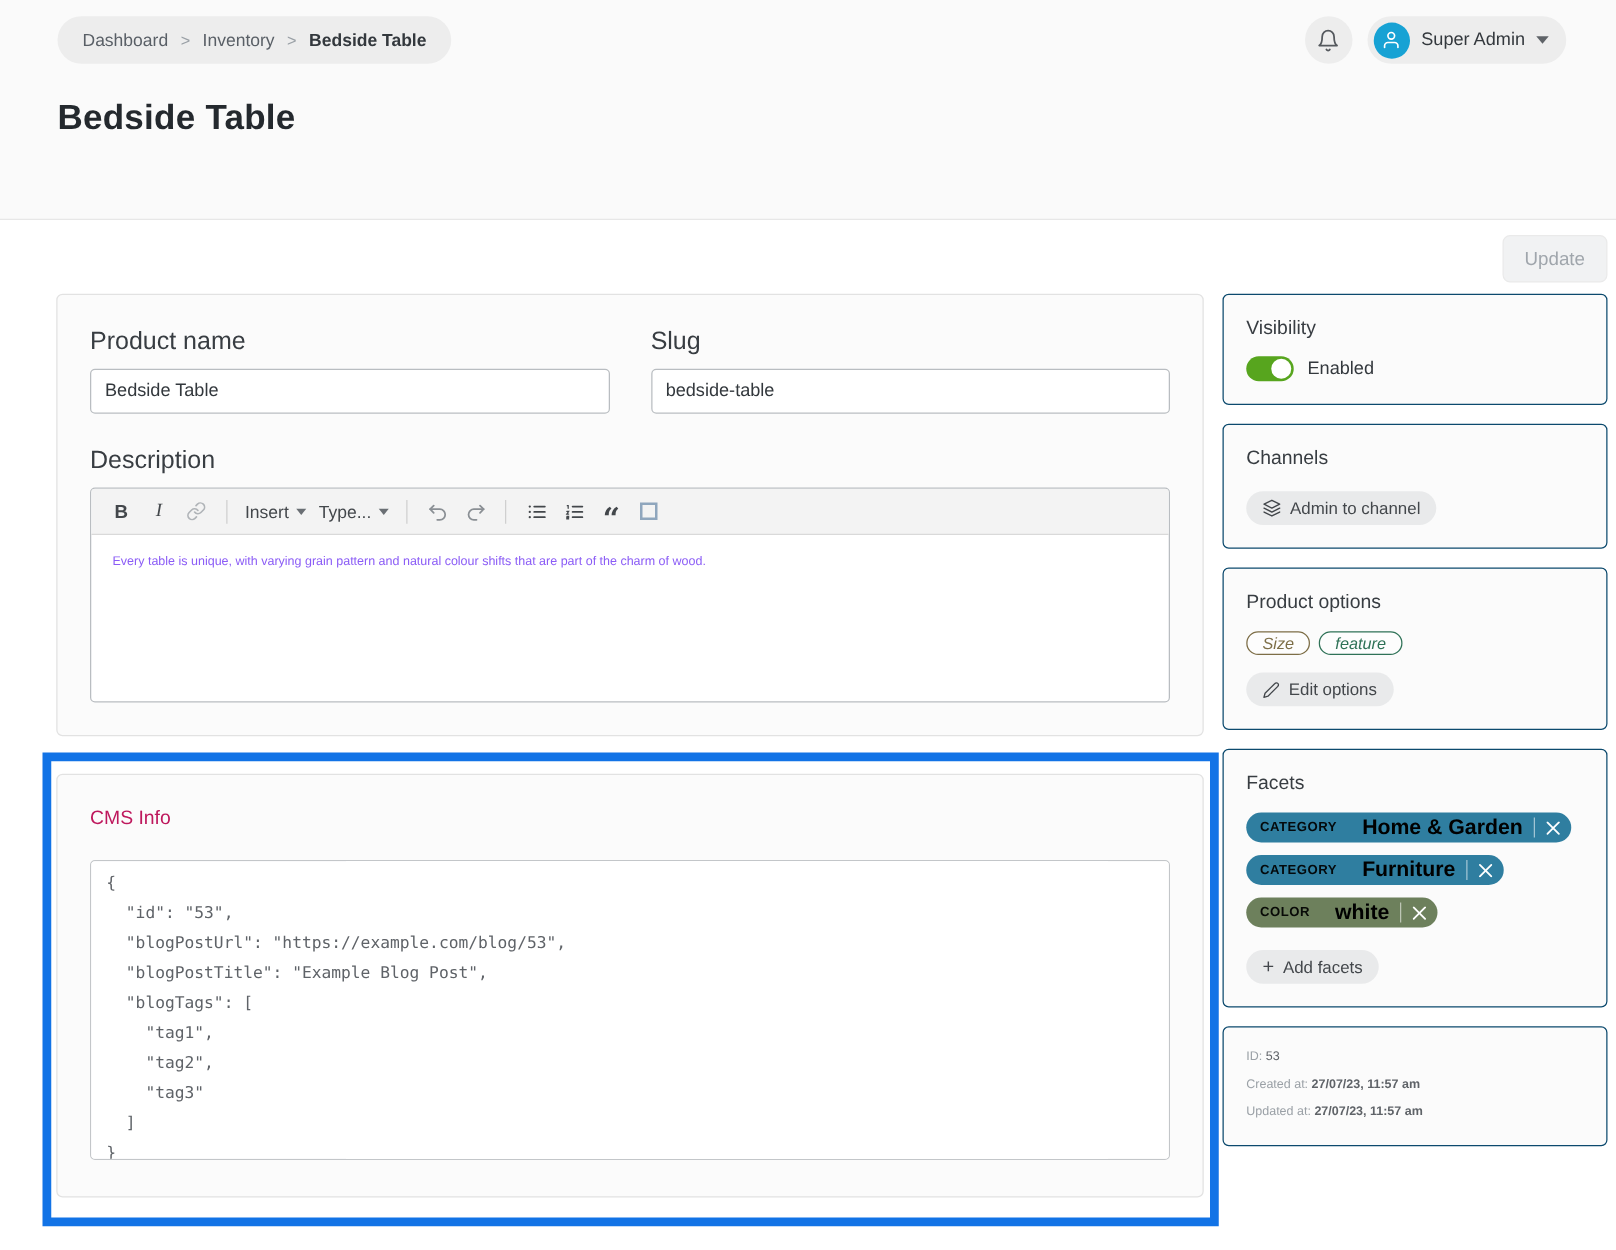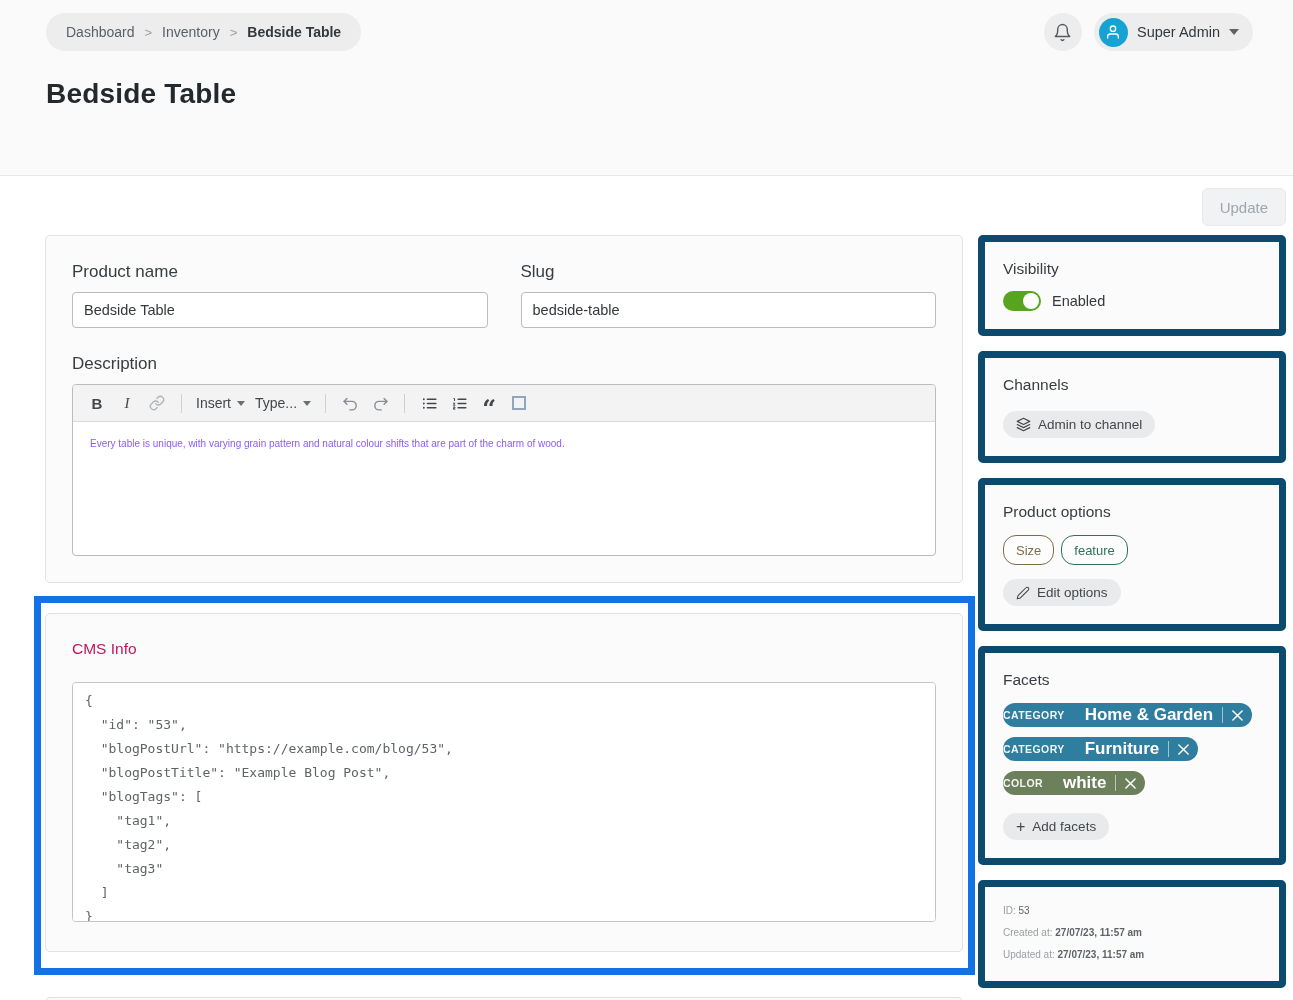--- a/index.html
+++ b/index.html
@@ -28,21 +28,21 @@
 
   .cols { display:flex; gap:15px; align-items:flex-start; }
   .main-col { width:918px; flex:none; }
   .side-col { width:308px; flex:none; }
 
   .card { background:#fbfbfb; border:1px solid #e2e2e2; border-radius:5px; }
   .main-card { padding:26px; }
 
   .field-row { display:flex; gap:33px; }
   .field { flex:1; }
-  .field-label { font-size:17px; color:#383d42; margin-bottom:10px; }
+  .field-label { font-size:20px; color:#383d42; margin-bottom:10px; }
   .text-input { width:100%; height:36px; border:1px solid #b9bdc1; border-radius:4px; background:#fff; padding:0 11px; font-size:14.5px; color:#33383d; font-family:inherit; }
 
   .desc-label { margin-top:26px; }
   .editor { border:1px solid #b9bdc1; border-radius:4px; background:#fff; overflow:hidden; }
   .editor-toolbar { background:#f3f3f3; border-bottom:1px solid #d9d9d9; height:37px; display:flex; align-items:center; padding:0 10px; gap:2px; }
   .tb-btn { background:none; border:none; height:28px; min-width:28px; display:flex; align-items:center; justify-content:center; border-radius:3px; cursor:pointer; color:#43474b; font-family:inherit; font-size:14px; padding:0 4px; }
   .tb-bold { font-weight:700; font-size:15px; }
   .tb-italic { font-style:italic; font-family:"Liberation Serif", serif; font-size:15px; }
   .tb-link { color:#b0b4b8; }
   .tb-divider { width:1px; height:19px; background:#cfcfcf; margin:0 8px; }
@@ -55,37 +55,37 @@
   
   .highlight { border:7px solid #1273e6; margin:13px -12px 0 -11px; padding:10px 5px 16px 4px; }
   .cms-card { padding:26px; }
   .cms-title { font-size:15.5px; color:#be185d; }
   .cms-textarea { width:100%; height:240px; margin-top:24px; border:1px solid #c3c6c9; border-radius:4px; background:#fff; resize:none;
     font-family:"DejaVu Sans Mono", monospace; font-size:13px; line-height:24px; color:#5f6368; padding:6px 12px; }
 
   .stub-card { margin-top:22px; height:60px; }
 
   
-  .side-card { background:#fbfbfb; border:7px solid #0c4a6e; border-radius:5px; padding:18px; margin-bottom:15px; }
+  .side-card { background:#fbfbfb; border:1px solid #0c4a6e; border-radius:5px; padding:18px; margin-bottom:15px; }
   .side-title { font-size:15.5px; color:#383d42; }
 
   .toggle-row { display:flex; align-items:center; gap:11px; margin-top:13px; }
   .toggle { width:38px; height:20px; border-radius:10px; background:#57a51e; position:relative; border:none; cursor:pointer; }
   .toggle-knob { position:absolute; right:2px; top:2px; width:16px; height:16px; border-radius:50%; background:#fff; }
   .toggle-label { font-size:14.5px; color:#33383d; }
 
   .pill-btn { display:inline-flex; align-items:center; gap:7px; background:#e9eaeb; border:none; border-radius:14px; height:27px; padding:0 13px; font-size:13.5px; color:#43474b; cursor:pointer; font-family:inherit; }
   .channels-btn { margin-top:17px; }
 
   .option-chips { display:flex; gap:7px; margin-top:14px; }
-  .option-chip { display:inline-flex; align-items:center; height:30px; padding:0 12px; border-radius:13px; border:1px solid; font-size:13px; background:#fdfdfd; }
+  .option-chip { display:inline-flex; align-items:center; height:19px; padding:0 12px; border-radius:13px; border:1px solid; font-size:13px; background:#fdfdfd;font-style:italic; }
   .edit-btn { margin-top:14px; }
 
   .facet-rows { display:flex; flex-wrap:wrap; gap:10px 8px; margin-top:14px; }
-  .facet-chip { display:inline-flex; align-items:center; height:24px; border-radius:12px; color:#ffffff; }
+  .facet-chip { display:inline-flex; align-items:center; height:24px; border-radius:12px; padding-left:11px; color:#000000; }
   .facet-code { font-size:10.5px; font-weight:700; letter-spacing:.04em; text-transform:uppercase; opacity:.92; }
   .facet-value { font-size:17px; font-weight:700; margin-left:20px;text-align:right; }
   .facet-sep { width:1px; height:16px; background:rgba(255,255,255,.55); margin-left:9px; }
   .facet-x { background:none; border:none; color:#fff; padding:0 9px; height:100%; display:flex; align-items:center; cursor:pointer; }
   .addfacets-btn { margin-top:18px; }
   .plus-glyph { font-size:16px; font-weight:400; color:#43474b; line-height:1; }
 
   .detail-card { padding:13px 18px 15px 18px; font-size:10px; }
   .detail-row { line-height:22px; }
   .detail-label { color:#9aa0a6; }

